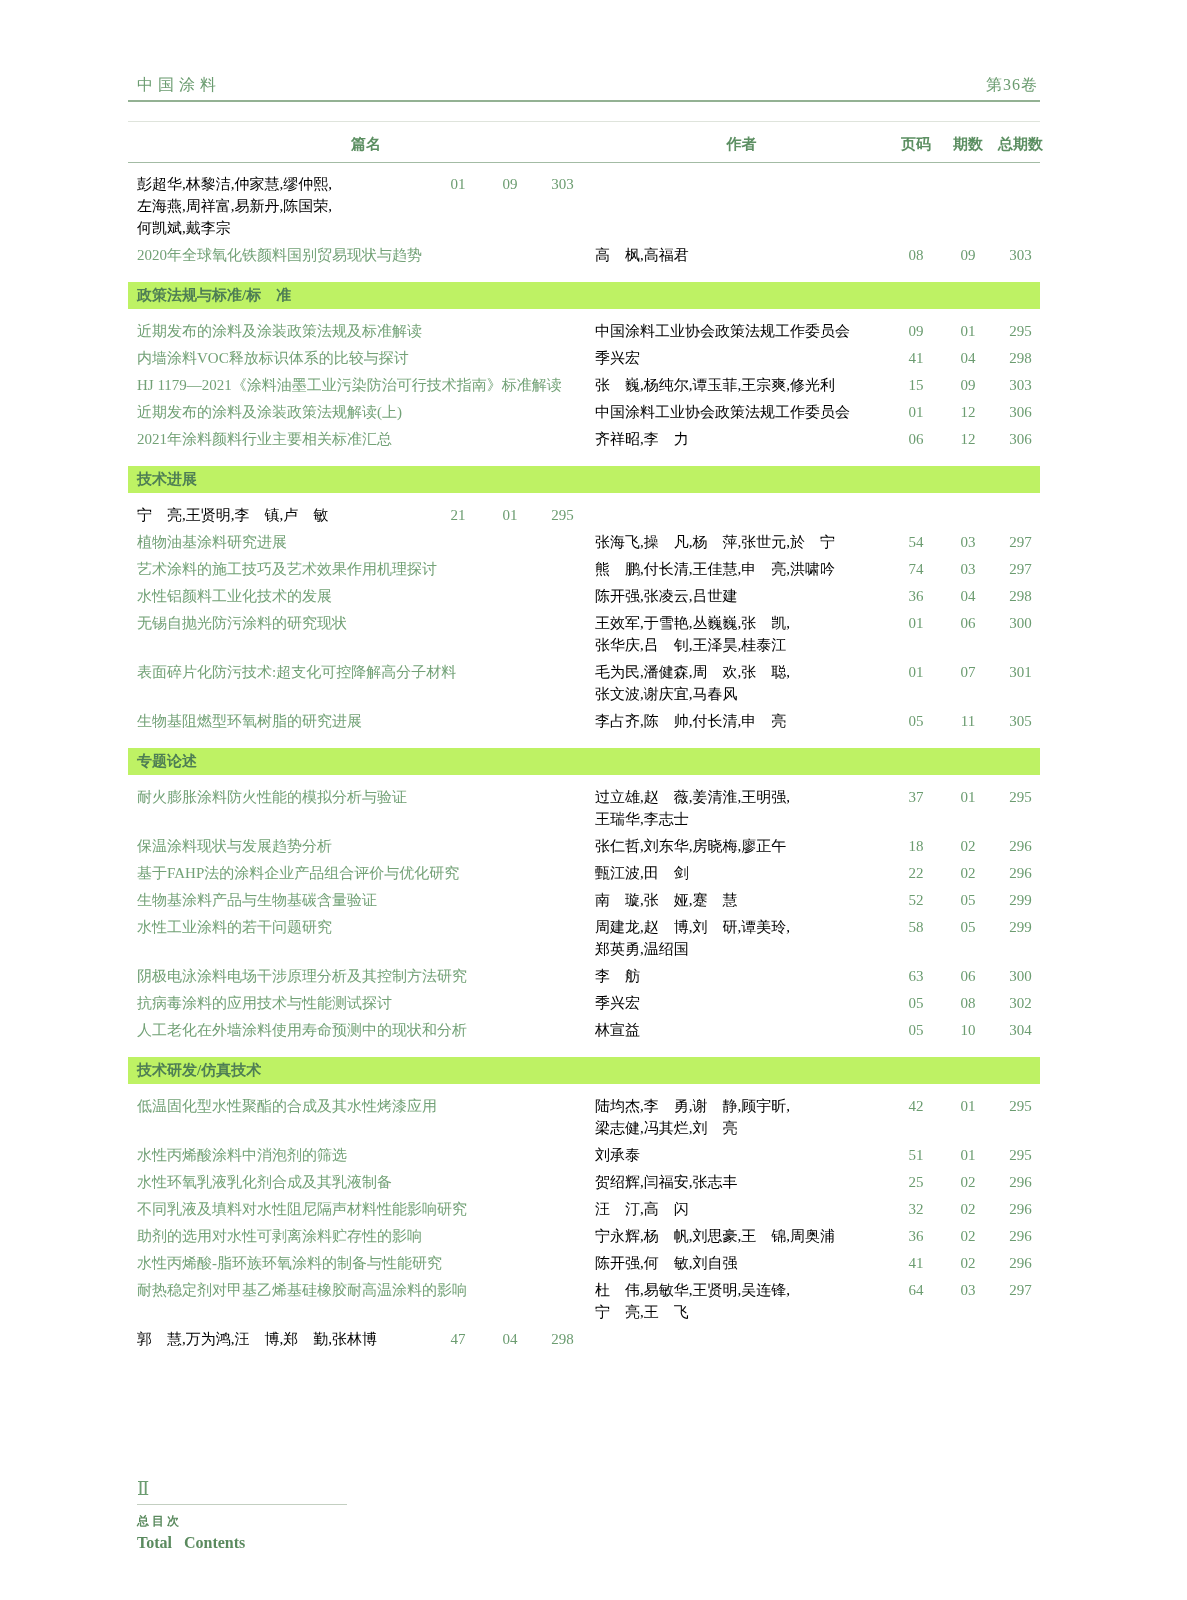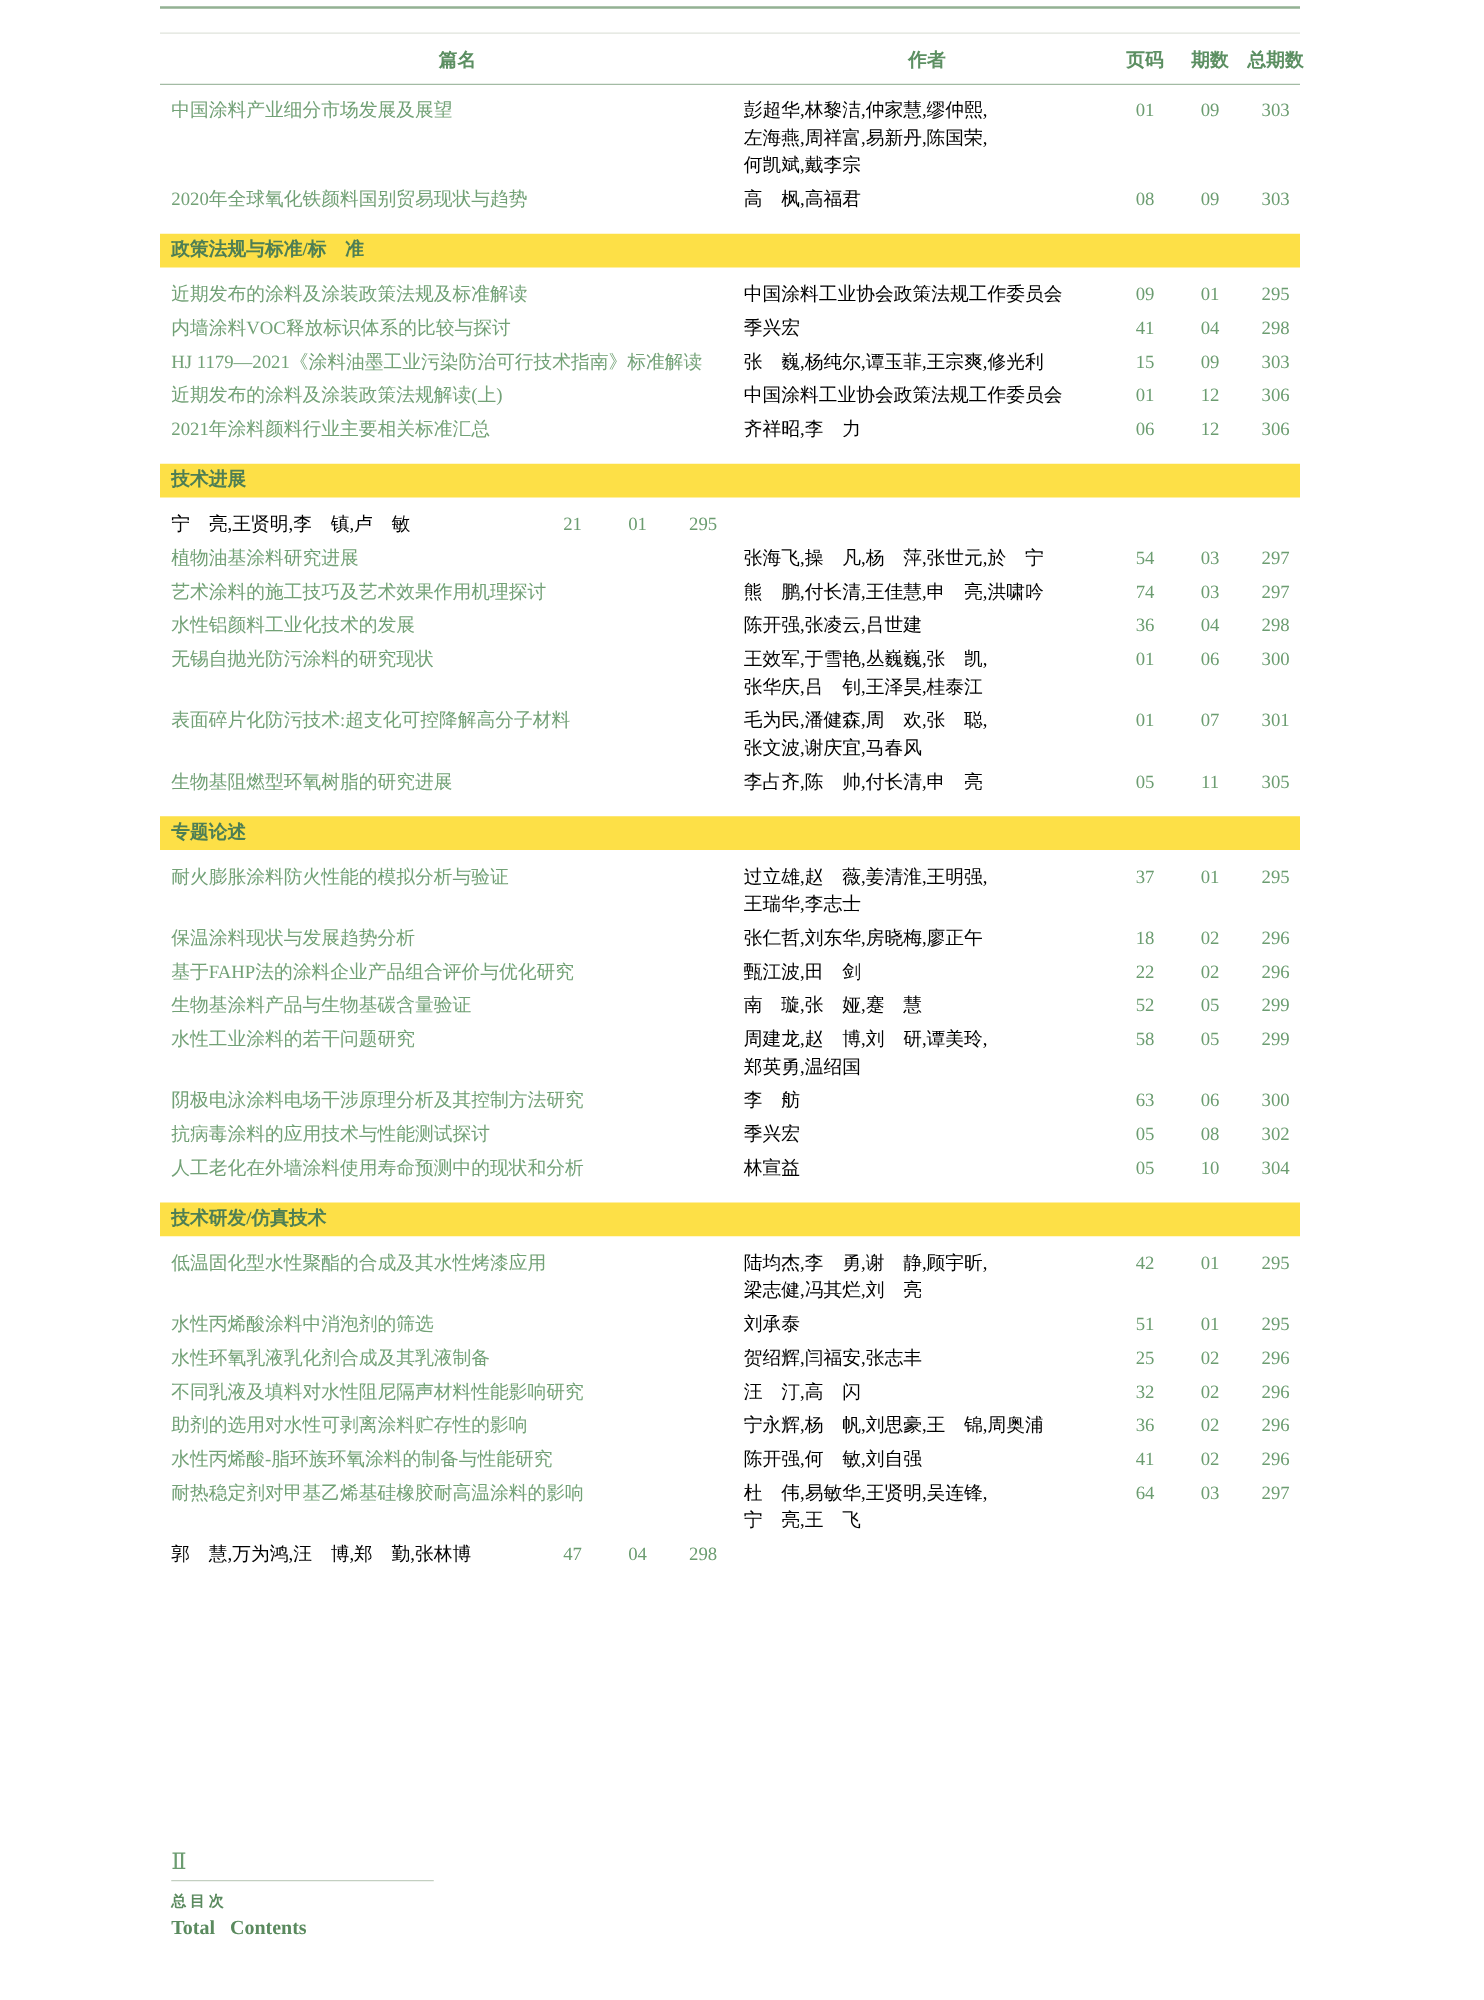--- a/index.html
+++ b/index.html
@@ -24,55 +24,58 @@
   
   .col-title{width:458px;flex:0 0 auto;}
   .col-authors{width:293px;flex:0 0 auto;}
   .col-page{width:56px;flex:0 0 auto;text-align:center;}
   .col-issue{width:48px;flex:0 0 auto;text-align:center;}
   .col-total{width:57px;flex:0 0 auto;text-align:center;}
   .table-header .col-title{text-align:center;}
   .table-header .col-authors{text-align:center;}
   
   #sections{margin-top:10px;}
-  .section-bar{height:27px;line-height:27px;background:#fde047;color:#4e7e54;
+  .section-bar{height:27px;line-height:27px;background:#bef264;color:#4e7e54;
     font-weight:bold;font-size:15px;padding-left:9px;margin:16px 0 11px 0;}
   .row{display:flex;align-items:flex-start;font-size:15px;line-height:22px;
     margin-bottom:5px;padding-left:9px;}
   .row .col-title{color:#72a176;}
   .row .col-authors{color:#000000;}
   .num{color:#6b9c70;font-size:15px;}
   
   .footer{position:absolute;left:137px;top:1478px;width:260px;color:#6b9c70;}
   .folio{font-size:18px;line-height:22px;}
   .footer-rule{border:none;border-top:1px solid #c3cfc1;width:210px;margin:4px 0 6px 0;}
   .footer-cn{font-size:12px;font-weight:bold;color:#5a8a5e;letter-spacing:3px;line-height:21px;}
   .footer-en{font-size:16px;font-weight:bold;color:#5a8a5e;word-spacing:8px;line-height:21px;}
 </style>
 </head>
 <body>
 
 <div class="content">
 
+  <div class="page-header">
+    <span class="journal-name">中国涂料</span>
+    <span class="volume">第36卷</span>
+  </div>
   <hr class="rule rule-green">
   <hr class="rule rule-faint">
 
   <div class="table-header">
     <span class="col-title">篇名</span>
     <span class="col-authors">作者</span>
     <span class="col-page">页码</span>
     <span class="col-issue">期数</span>
     <span class="col-total">总期数</span>
   </div>
   <hr class="rule rule-thead">
 
   <div id="sections">
       <section class="toc-section">
         <div class="row">
-          <div class="col-title">中国涂料产业细分市场发展及展望</div>
           <div class="col-authors">
             <div class="author-line">彭超华,林黎洁,仲家慧,缪仲熙,</div>
             <div class="author-line">左海燕,周祥富,易新丹,陈国荣,</div>
             <div class="author-line">何凯斌,戴李宗</div>
           </div>
           <div class="col-page num">01</div>
           <div class="col-issue num">09</div>
           <div class="col-total num">303</div>
         </div>
         <div class="row">

